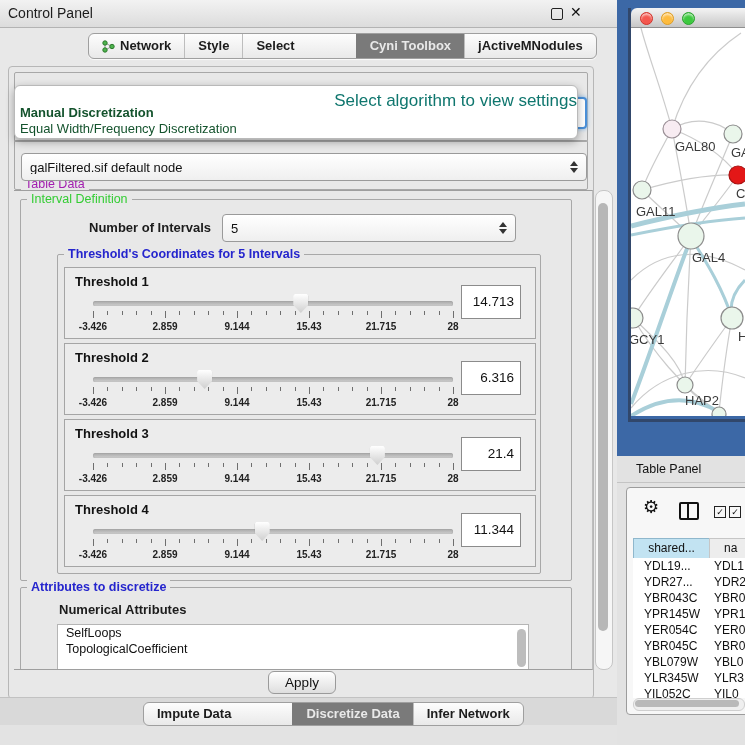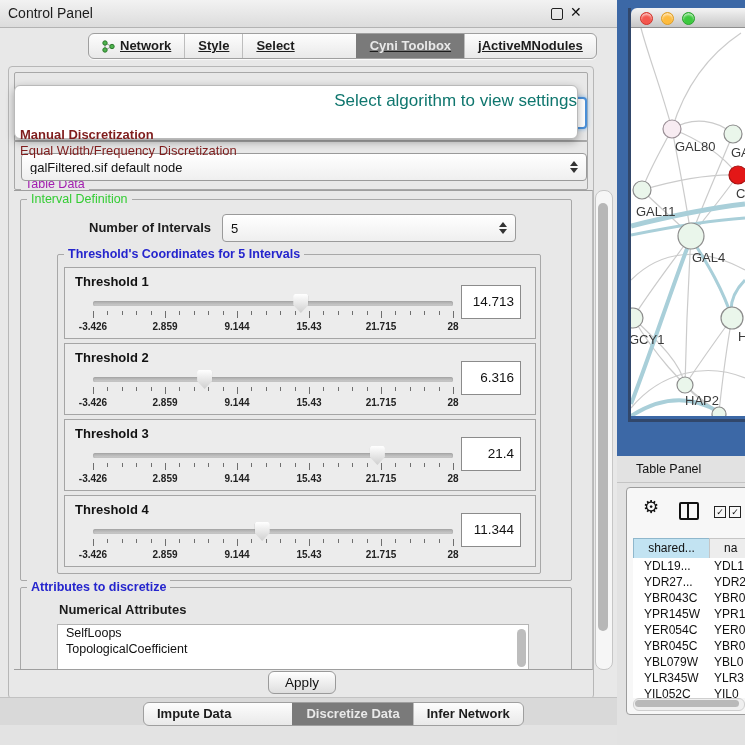--- a/index.html
+++ b/index.html
@@ -36,21 +36,21 @@
          font-size:13px;line-height:1;display:flex;align-items:center;padding:0 8px;color:#111;}
   .combo .val{flex:1;overflow:hidden;white-space:nowrap;}
   .spin{display:flex;flex-direction:column;gap:2px;align-items:center;margin-left:4px;}
   .spin i{width:0;height:0;border-left:4px solid transparent;border-right:4px solid transparent;}
   .spin .up{border-bottom:5px solid #333;} .spin .dn{border-top:5px solid #333;}
   .focusring{border:2px solid #4a90d9;box-shadow:0 0 4px #7ab2e6;background:#fff;}
   
   .popup{left:14px;top:85px;width:562px;height:52px;background:#fff;border:1px solid #b9b9b9;
          border-radius:6px;box-shadow:0 3px 9px rgba(0,0,0,.32);z-index:60;}
   .popup .hint{position:absolute;top:5px;left:0;right:0;text-align:right;color:#0f766e;font-size:17px;}
-  .popup .opt{position:absolute;left:5px;font-size:13px;color:#7f1d1d;white-space:nowrap;margin-top:22px;}
+  .popup .opt{position:absolute;left:5px;font-size:13px;color:#14532d;white-space:nowrap;}
   
   .scrollview{left:14px;top:190px;width:578px;height:478px;background:#e8e8e8;overflow:hidden;
               border-top:1px solid #9e9e9e;border-bottom:1px solid #9e9e9e;border-right:1px solid #bdbdbd;}
   .vsb{left:595px;top:190px;width:16px;height:478px;background:#f6f6f6;border:1px solid #c6c6c6;border-radius:8px;}
   .vsb .thumb{position:absolute;left:2px;top:12px;width:10px;height:428px;background:#b7b7b7;border-radius:6px;}
   
   .th-panel{position:absolute;left:6px;width:470px;height:70px;background:#ececec;border:1px solid #a5a5a5;}
   .th-label{position:absolute;left:10px;top:6px;font-weight:bold;font-size:13px;color:#111;}
   .zone{position:absolute;left:28px;top:26px;width:360px;height:40px;}
   .track{position:absolute;left:0;top:7px;width:100%;height:5px;border-radius:3px;
@@ -100,21 +100,21 @@
 <body>
 
 <div id="root">
 
   <div class="abs titlebar">
     <div class="abs wtitle">Control Panel</div>
     <div class="abs float-ic"></div>
     <div class="abs close-ic">✕</div>
   </div>
 
-  <div class="abs tabbar" style="left:88px;top:33px;text-decoration:underline;" id="top-tabs">
+  <div class="abs tabbar" style="left:88px;top:33px;" id="top-tabs">
       <div class="tab">
         <svg width="13" height="13" viewBox="0 0 13 13">
           <path d="M3 3 L3 10 M3 3 L10 6.5 M3 10 L10 6.5" stroke="#9a9a9a" fill="none"></path>
           <circle cx="3" cy="3" r="2.2" fill="#4db34d" stroke="#2d7a2d"></circle>
           <circle cx="3" cy="10" r="2.2" fill="#4db34d" stroke="#2d7a2d"></circle>
           <circle cx="10" cy="6.5" r="2.2" fill="#4db34d" stroke="#2d7a2d"></circle>
         </svg>
         <span>Network</span>
       </div>
       <div class="tab">

